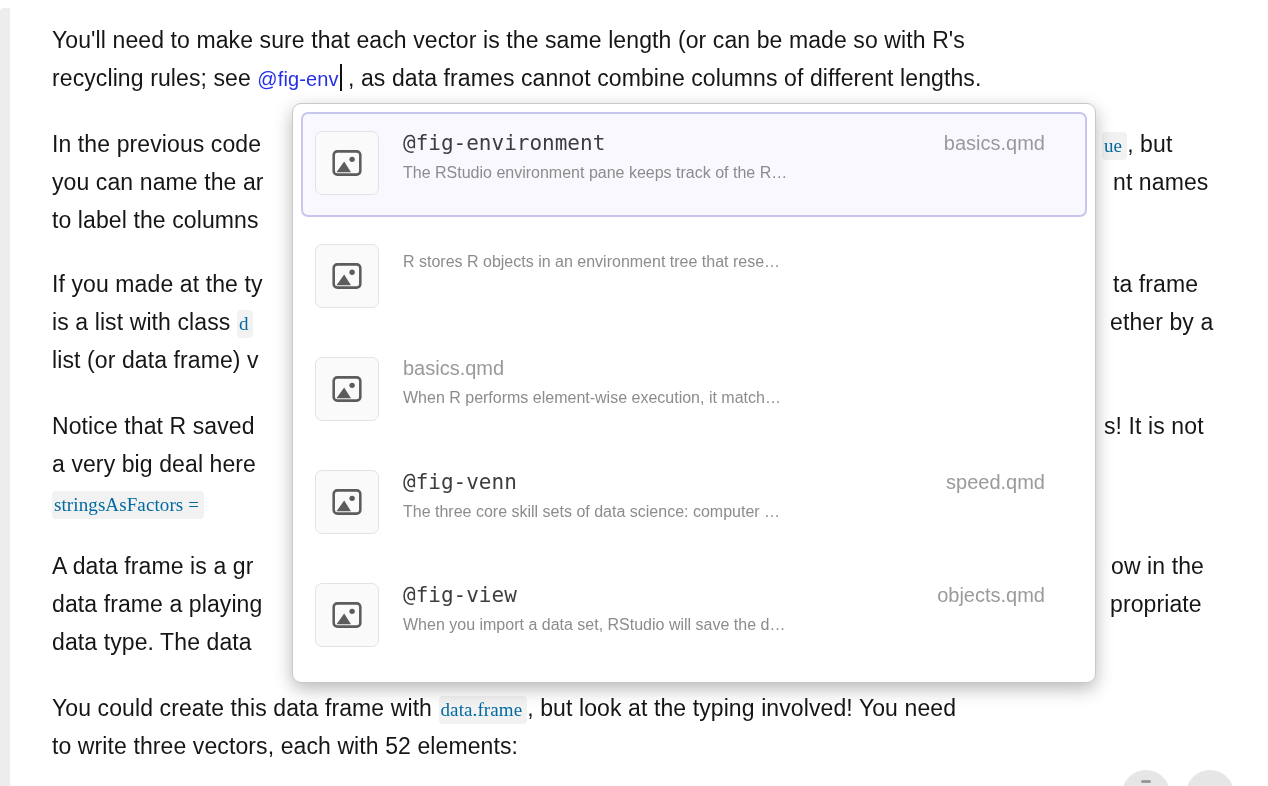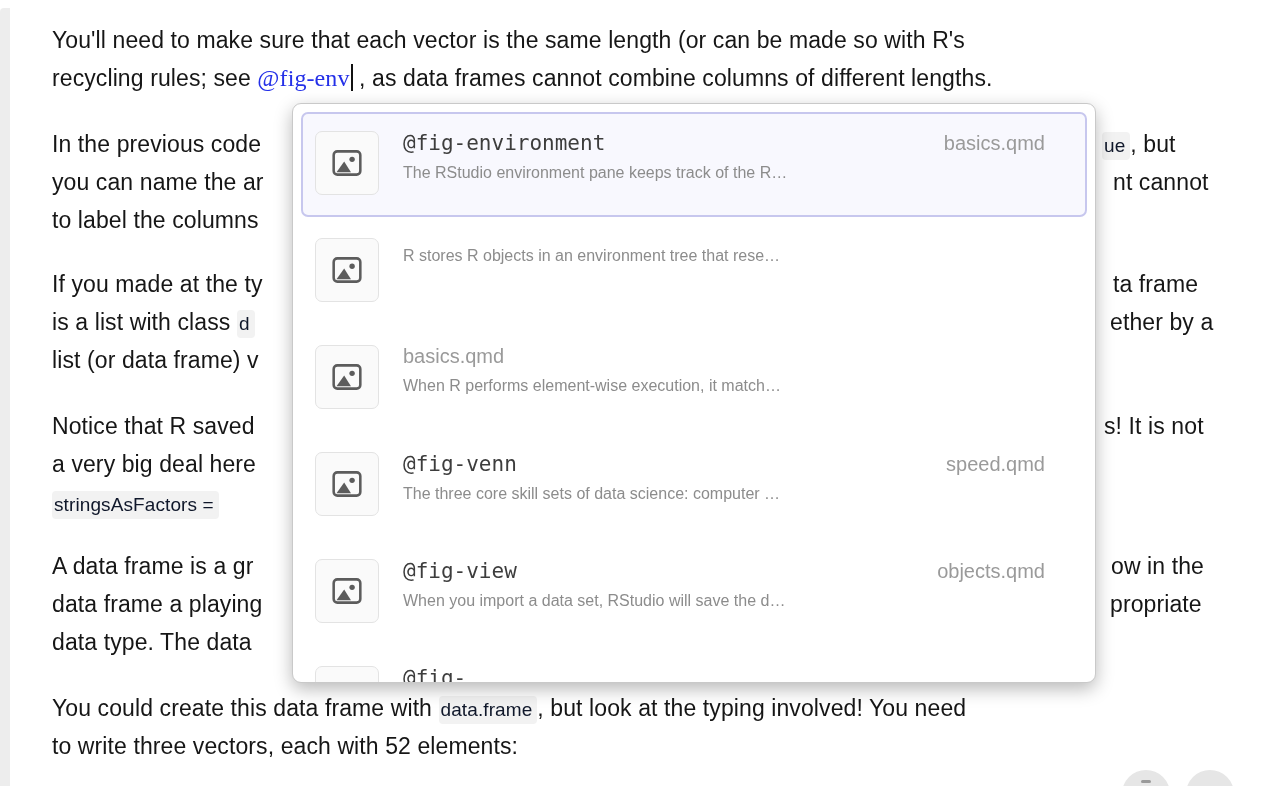--- a/index.html
+++ b/index.html
@@ -9,39 +9,39 @@
   }
   .gutter{
     position:absolute;left:0;top:8px;width:10px;height:778px;
     background:#ededed;border-radius:4px 0 0 0;
   }
   .doc-line{
     position:absolute;white-space:pre;font-size:23px;line-height:32px;
     color:#161616;letter-spacing:0.1px;margin-left:16px;
   }
   .code{
-    font-family:Liberation Sans, sans-serif;font-size:19px;
-    background:#f2f2f2;border-radius:4px;padding:3px 5px 4px 2px;color:#0f172a;
+    font-family:Liberation Serif, serif;font-size:19px;
+    background:#f2f2f2;border-radius:4px;padding:3px 5px 4px 2px;color:#0369a1;
   }
   .ref{
-    font-family:Liberation Serif, serif;font-size:24px;color:#2430e8;
+    font-family:Liberation Sans, sans-serif;font-size:20px;color:#2430e8;
   }
   .cursor{
     display:inline-block;width:2px;height:27px;background:#111;
     vertical-align:-5px;margin-left:1px;
   }
   .popup{
     position:absolute;left:292px;top:103px;width:804px;height:580px;
     box-sizing:border-box;background:#fff;border:1px solid #c9c9c9;
     border-radius:9px;box-shadow:0 6px 18px rgba(0,0,0,0.28);
     padding:8px 8px 0 8px;overflow:hidden;z-index:10;
   }
   .item{
     display:flex;align-items:flex-start;gap:24px;
-    box-sizing:border-box;height:105px;margin-bottom:2px;
+    box-sizing:border-box;height:105px;margin-bottom:8px;
     padding:17px 40px 0 12px;border:2px solid transparent;border-radius:7px;
     cursor:pointer;
   }
   .item.selected{border-color:#c7c7ee;background:#f8f8fe;}
   .icon-box{
     flex:none;width:64px;height:64px;box-sizing:border-box;
     background:#fafafa;border:1px solid #e3e3e3;border-radius:7px;
     display:flex;align-items:center;justify-content:center;
   }
   .item-main{flex:1;min-width:0;}
@@ -70,21 +70,21 @@
 <div class="gutter"></div>
 
 <div>
 
   <div class="doc-line" style="left:36px;top:24px">You'll need to make sure that each vector is the same length (or can be made so with R's</div>
   <div class="doc-line" style="left:36px;top:62px"><span>recycling rules; see </span><span class="ref">@fig-env</span><span class="cursor"></span><span> , as data frames cannot combine columns of different lengths.</span></div>
 
   <div class="doc-line" style="left:36px;top:128px">In the previous code</div>
   <div class="doc-line" style="left:1086px;top:128px"><span class="code">ue</span><span>, but</span></div>
   <div class="doc-line" style="left:36px;top:166px">you can name the ar</div>
-  <div class="doc-line" style="left:1097px;top:166px">nt cannot</div>
+  <div class="doc-line" style="left:1097px;top:166px">nt names</div>
   <div class="doc-line" style="left:36px;top:204px">to label the columns</div>
 
   <div class="doc-line" style="left:36px;top:268px">If you made at the ty</div>
   <div class="doc-line" style="left:1097px;top:268px">ta frame</div>
   <div class="doc-line" style="left:36px;top:306px"><span>is a list with class </span><span class="code">d</span></div>
   <div class="doc-line" style="left:1094px;top:306px">ether by a</div>
   <div class="doc-line" style="left:36px;top:344px">list (or data frame) v</div>
 
   <div class="doc-line" style="left:36px;top:410px">Notice that R saved</div>
   <div class="doc-line" style="left:1088px;top:410px">s! It is not</div>

